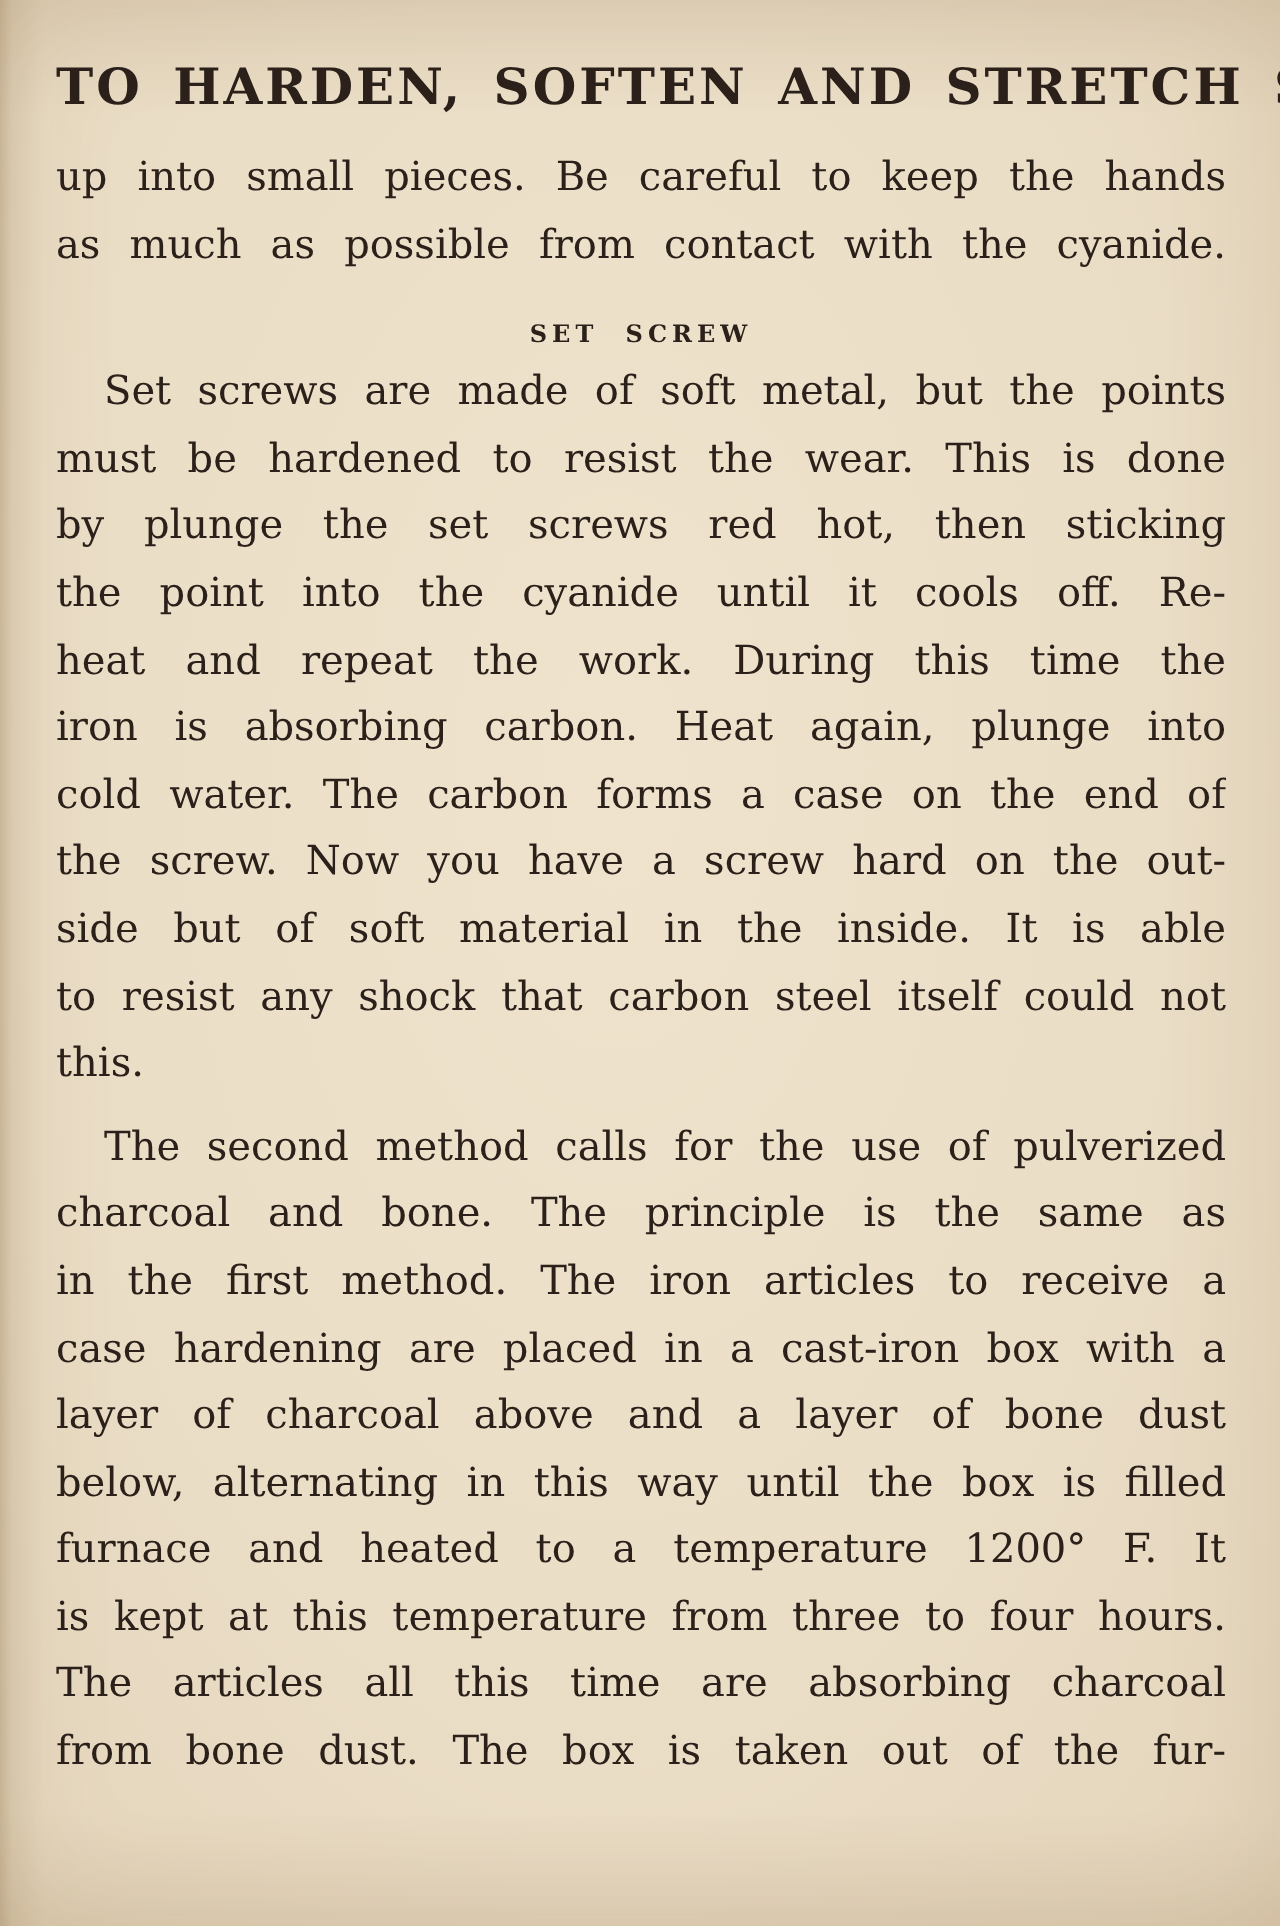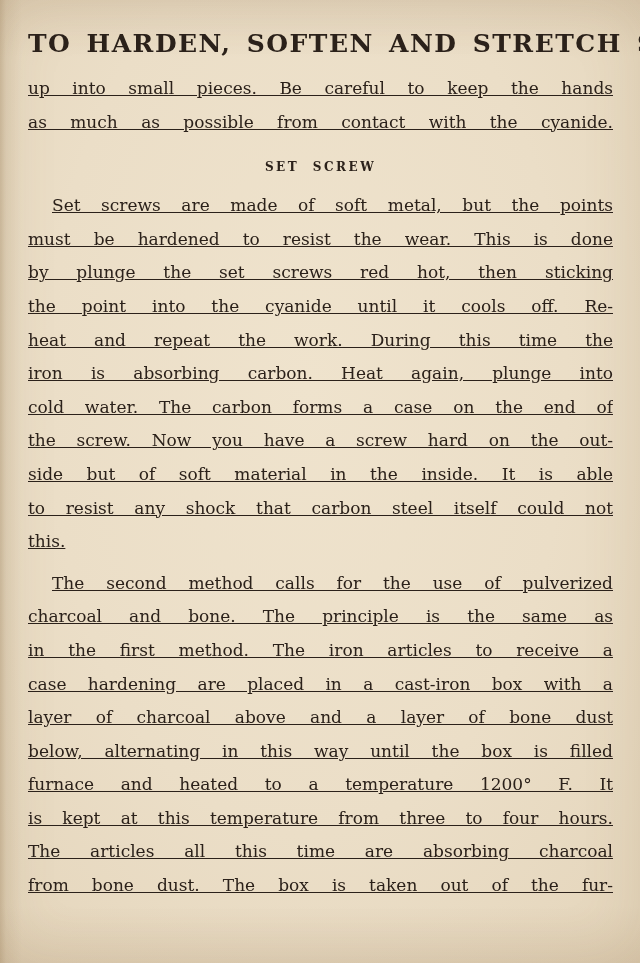--- a/index.html
+++ b/index.html
@@ -29,40 +29,39 @@
     align-items: baseline;
     font-weight: bold;
     font-size: 25px;
     line-height: 28px;
     letter-spacing: 1.5px;
     word-spacing: 5px;
     white-space: nowrap;
   }
   .intro { margin-top: 14px; }
   .line {
-    font-size: 17px;
+    font-size: 20px;
     line-height: 33.6px;
     text-align: justify;
     text-align-last: justify;
     overflow: hidden;
     white-space: nowrap;
-    text-decoration: underline;
   }
   .line.nojust { text-align-last: left; white-space: normal; }
   .line.indent { text-indent: 24px; }
   .section-heading {
     text-align: center;
     font-weight: bold;
     font-size: 12px;
     line-height: 24px;
     letter-spacing: 2.5px;
     word-spacing: 7px;
     margin-top: 16px;
   }
-  .para1 { margin-top: 10px; }
+  .para1 { }
   .para2 { margin-top: 8px; }
 </style>
 </head>
 <body>
 
 <div class="page">
   <div class="content">
 
     <div class="running-head">
       <span>TO HARDEN, SOFTEN AND STRETCH STEEL</span>

